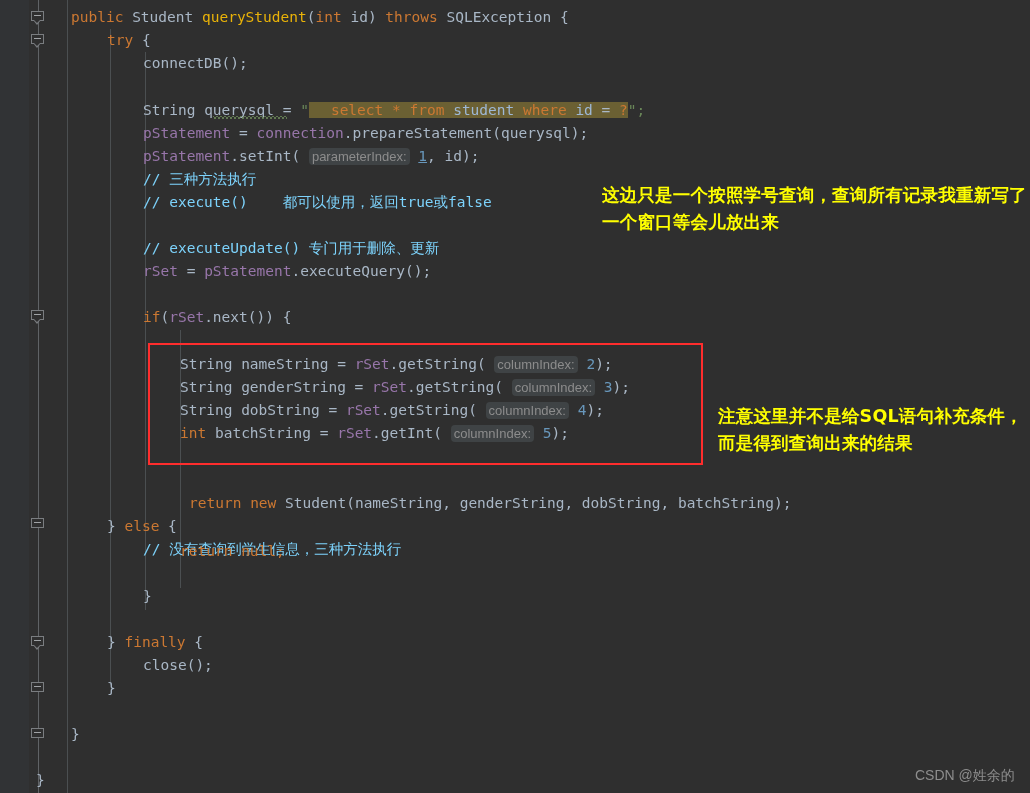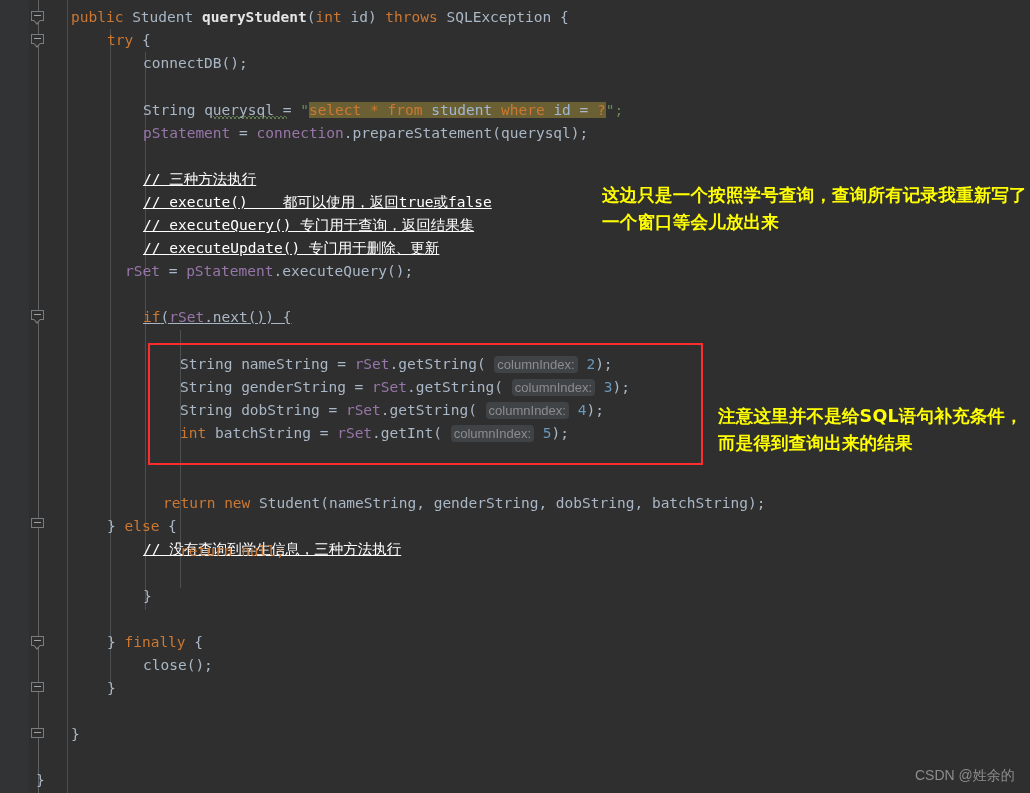--- a/index.html
+++ b/index.html
@@ -93,30 +93,30 @@
     line-height: 23px;
     font-size: 14.5px;
     white-space: pre;
     color: #a9b7c6;
     letter-spacing: 0px;
   }
 
   
   .kw   { color: #cc7832; }
   .cls  { color: #a9b7c6; }
-  .mdecl{ color: #e5e5e5; font-weight: bold; }
+  .mdecl{ color: #eab308; }
   .fld  { color: #9876aa; }
   .mth  { color: #a9b7c6; }
   .num  { color: #6897bb; }
-  .cmt  { color: #ffffff; text-decoration: underline; }
+  .cmt  { color: #7dd3fc; }
   .plain{ color: #a9b7c6; }
   .numu { color: #6897bb; text-decoration: underline; }
 
   
-  .sqlbg { background: #6b6033; }
+  .sqlbg { background: #6b6033; padding-left: 22px; }
   .sqlkw { color: #cc7832; }
   .sqlid { color: #9eb8d6; }
   .sqlop { color: #a9b7c6; }
   .quote { color: #6a8759; }
 
   
   .hint {
     background: #3f4345;
     color: #8c8c8c;
     border-radius: 4px;
@@ -219,40 +219,40 @@
 
     <div class="code-line" style="top:29px; left:58px;"><span class="kw">try</span><span class="plain"> {</span></div>
 
     <div class="code-line" style="top:52px; left:94px;"><span class="plain">connectDB();</span></div>
 
     <div class="code-line" style="top:99px; left:94px;"><span class="cls">String</span><span class="plain"> </span><span class="plain">querysql</span><span class="plain"> = </span><span class="quote">"</span><span class="sqlbg"><span class="sqlkw">select</span><span class="sqlop"> </span><span class="sqlkw">*</span><span class="sqlop"> </span><span class="sqlkw">from</span><span class="sqlop"> </span><span class="sqlid">student</span><span class="sqlop"> </span><span class="sqlkw">where</span><span class="sqlop"> </span><span class="sqlid">id</span><span class="sqlop"> </span><span class="sqlop">=</span><span class="sqlop"> </span><span class="sqlkw">?</span></span><span class="quote">";</span></div>
     <div class="squiggle" style="left:164px; top:116px; width:74px;"></div>
 
     <div class="code-line" style="top:122px; left:94px;text-align:right;"><span class="fld">pStatement</span><span class="plain"> = </span><span class="fld">connection</span><span class="plain">.</span><span class="mth">prepareStatement</span><span class="plain">(</span><span class="plain">querysql</span><span class="plain">);</span></div>
 
+    <div class="code-line" style="top:145px; left:94px;"><span class="fld">pStatement</span><span class="plain">.</span><span class="mth">setInt</span><span class="plain">( </span><span class="hint">parameterIndex:</span><span class="plain"> </span><span class="numu">1</span><span class="plain">, </span><span class="plain">id</span><span class="plain">);</span></div>
 
     <div class="code-line cmt" style="top:168px; left:94px;">// 三种方法执行</div>
     <div class="code-line cmt" style="top:191px; left:94px;">// execute()    都可以使用，返回true或false</div>
-    <div class="code-line cmt" style="top:214px; left:94px;">// executeQuery() 专门用于查询，返回结果集</div>
     <div class="code-line cmt" style="top:237px; left:94px;">// executeUpdate() 专门用于删除、更新</div>
 
-    <div class="code-line" style="top:260px; left:76px;"><span class="fld">rSet</span><span class="plain"> = </span><span class="fld">pStatement</span><span class="plain">.</span><span class="mth">executeQuery</span><span class="plain">();</span></div>
-
-    <div class="code-line" style="top:306px; left:94px;text-decoration:underline;"><span class="kw">if</span><span class="plain">(</span><span class="fld">rSet</span><span class="plain">.</span><span class="mth">next</span><span class="plain">()) {</span></div>
+    <div class="code-line" style="top:260px; left:94px;"><span class="fld">rSet</span><span class="plain"> = </span><span class="fld">pStatement</span><span class="plain">.</span><span class="mth">executeQuery</span><span class="plain">();</span></div>
+
+    <div class="code-line" style="top:306px; left:94px;"><span class="kw">if</span><span class="plain">(</span><span class="fld">rSet</span><span class="plain">.</span><span class="mth">next</span><span class="plain">()) {</span></div>
 
     <div class="code-line" style="top:353px; left:131px;"><span class="cls">String</span><span class="plain"> </span><span class="plain">nameString</span><span class="plain"> = </span><span class="fld">rSet</span><span class="plain">.</span><span class="mth">getString</span><span class="plain">( </span><span class="hint">columnIndex:</span><span class="plain"> </span><span class="num">2</span><span class="plain">);</span></div>
 
     <div class="code-line" style="top:376px; left:131px;"><span class="cls">String</span><span class="plain"> </span><span class="plain">genderString</span><span class="plain"> = </span><span class="fld">rSet</span><span class="plain">.</span><span class="mth">getString</span><span class="plain">( </span><span class="hint">columnIndex:</span><span class="plain"> </span><span class="num">3</span><span class="plain">);</span></div>
 
     <div class="code-line" style="top:399px; left:131px;"><span class="cls">String</span><span class="plain"> </span><span class="plain">dobString</span><span class="plain"> = </span><span class="fld">rSet</span><span class="plain">.</span><span class="mth">getString</span><span class="plain">( </span><span class="hint">columnIndex:</span><span class="plain"> </span><span class="num">4</span><span class="plain">);</span></div>
 
     <div class="code-line" style="top:422px; left:131px;"><span class="kw">int</span><span class="plain"> </span><span class="plain">batchString</span><span class="plain"> = </span><span class="fld">rSet</span><span class="plain">.</span><span class="mth">getInt</span><span class="plain">( </span><span class="hint">columnIndex:</span><span class="plain"> </span><span class="num">5</span><span class="plain">);</span></div>
 
 
-    <div class="code-line" style="top:492px; left:114px;text-align:right;"><span class="kw">return</span><span class="plain"> </span><span class="kw">new</span><span class="plain"> </span><span class="cls">Student</span><span class="plain">(nameString, genderString, dobString, batchString);</span></div>
+    <div class="code-line" style="top:492px; left:140px;text-align:right;"><span class="kw">return</span><span class="plain"> </span><span class="kw">new</span><span class="plain"> </span><span class="cls">Student</span><span class="plain">(nameString, genderString, dobString, batchString);</span></div>
 
     <div class="code-line" style="top:515px; left:58px;"><span class="plain">} </span><span class="kw">else</span><span class="plain"> {</span></div>
 
     <div class="code-line cmt" style="top:538px; left:94px;">// 没有查询到学生信息，三种方法执行</div>
 
     <div class="code-line" style="top:540px; left:131px;"><span class="kw">return</span><span class="plain"> </span><span class="kw">null;</span></div>
 
     <div class="code-line" style="top:585px; left:94px;"><span class="plain">}</span></div>
 
     <div class="code-line" style="top:631px; left:58px;"><span class="plain">} </span><span class="kw">finally</span><span class="plain"> {</span></div>

